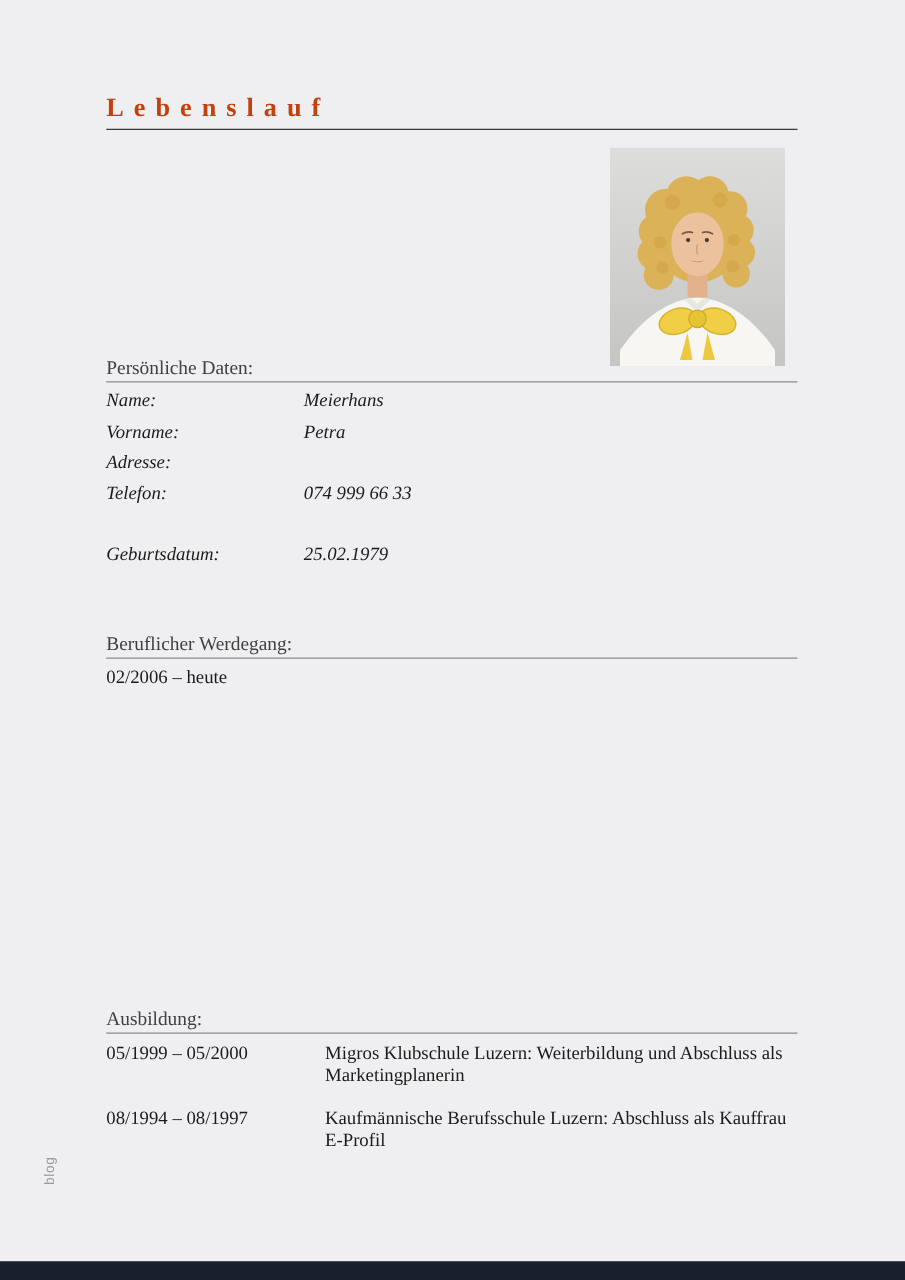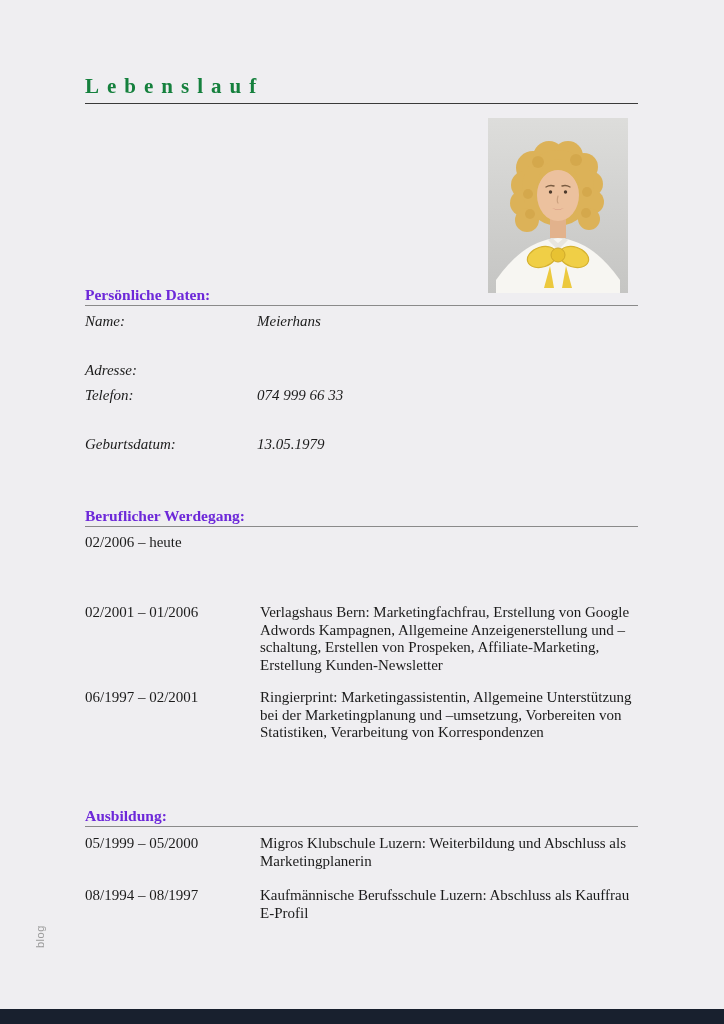--- a/index.html
+++ b/index.html
@@ -4,35 +4,35 @@
 <style>
   * { margin:0; padding:0; box-sizing:border-box; }
   html,body { background:#ffffff; }
   .canvas {
     position:relative; width:724px; height:1024px;
     background:#efeef1; overflow:hidden;
     font-family:"Liberation Serif", serif; color:#1b1b1b;
   }
   .title {
     position:absolute; left:85px; top:74px;
-    font-size:21px; font-weight:bold; letter-spacing:8px; color:#15803d;
+    font-size:21px; font-weight:bold; letter-spacing:8px; color:#c2410c;
   }
   .rule { position:absolute; left:85px; width:553px; height:0; border-top:1px solid #8a8a8a; }
   .rule-dark { border-top:1px solid #3a3a3a; }
   .title-rule { top:103px; }
   .photo {
     position:absolute; left:488px; top:118px; width:140px; height:175px;
     box-shadow:0 0 0 1px #dcdcdc inset;
   }
   .sec-heading {
-    position:absolute; left:85px; font-size:15.5px; font-weight:bold; color:#6d28d9;
+    position:absolute; left:85px; font-size:15.5px; font-weight:normal; color:#404040;
   }
   .prow { position:absolute; left:85px; width:553px; font-size:15px; height:20px;font-style:italic; }
   .plabel { position:absolute; left:0; top:0; }
-  .pvalue { position:absolute; left:172px; top:0; }
+  .pvalue { position:absolute; left:158px; top:0; }
   .entry { position:absolute; left:85px; width:553px; font-size:15px; }
   .period { position:absolute; left:0; top:0; white-space:nowrap; }
   .desc { margin-left:175px; width:378px; line-height:17.6px; }
   .watermark {
     position:absolute; left:34px; top:948px;
     font-family:"Liberation Sans", sans-serif; font-size:11px; color:#9a9a9a;
     transform:rotate(-90deg); transform-origin:left top;
     writing-mode:horizontal-tb; letter-spacing:0.5px;
   }
   .footer-bar {
@@ -110,45 +110,41 @@
     </svg>
   </div>
 
   <div class="sec-heading" style="top:286px">Persönliche Daten:</div>
   <div class="rule" style="top:305px"></div>
 
   <div class="prow" style="top:313px">
     <span class="plabel">Name:</span>
     <span class="pvalue">Meierhans</span>
   </div>
+  <div class="prow" style="top:337.5px">
+    <span class="plabel">Vorname:</span>
+    <span class="pvalue">Petra</span>
+  </div>
   <div class="prow" style="top:362px">
     <span class="plabel">Adresse:</span>
   </div>
   <div class="prow" style="top:386.5px">
     <span class="plabel">Telefon:</span>
     <span class="pvalue">074 999 66 33</span>
   </div>
   <div class="prow" style="top:435.5px">
     <span class="plabel">Geburtsdatum:</span>
-    <span class="pvalue">13.05.1979</span>
+    <span class="pvalue">25.02.1979</span>
   </div>
 
   <div class="sec-heading" style="top:507px">Beruflicher Werdegang:</div>
   <div class="rule" style="top:526px"></div>
 
   <div class="entry" style="top:534px">
     <span class="period">02/2006 – heute</span>
-  </div>
-  <div class="entry" style="top:604px">
-    <span class="period">02/2001 – 01/2006</span>
-    <div class="desc">Verlagshaus Bern: Marketingfachfrau, Erstellung von Google Adwords Kampagnen, Allgemeine Anzeigenerstellung und –schaltung, Erstellen von Prospeken, Affiliate-Marketing, Erstellung Kunden-Newsletter</div>
-  </div>
-  <div class="entry" style="top:689px">
-    <span class="period">06/1997 – 02/2001</span>
-    <div class="desc">Ringierprint: Marketingassistentin, Allgemeine Unterstützung bei der Marketingplanung und –umsetzung, Vorbereiten von Statistiken, Verarbeitung von Korrespondenzen</div>
   </div>
 
   <div class="sec-heading" style="top:807px">Ausbildung:</div>
   <div class="rule" style="top:826px"></div>
 
   <div class="entry" style="top:835px">
     <span class="period">05/1999 – 05/2000</span>
     <div class="desc">Migros Klubschule Luzern: Weiterbildung und Abschluss als Marketingplanerin</div>
   </div>
   <div class="entry" style="top:887px">

